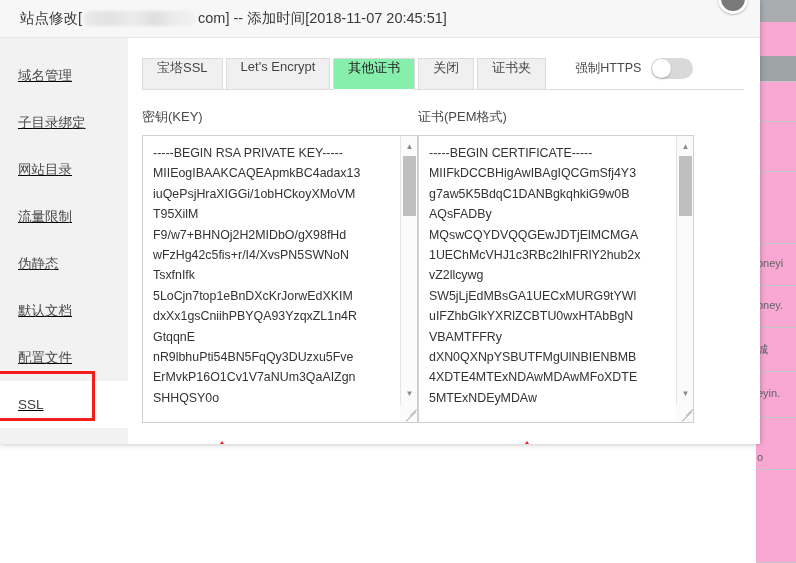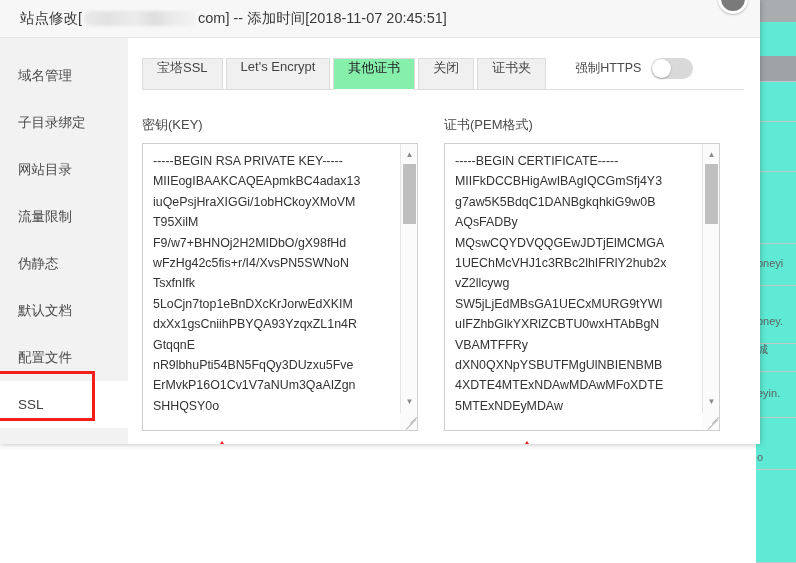--- a/index.html
+++ b/index.html
@@ -7,21 +7,21 @@
     width: 796px; height: 563px;
     overflow: hidden;
     font-family: "Liberation Sans", "DejaVu Sans", sans-serif;
     background: #ffffff;
   }
 
   #root { position: relative; width: 796px; height: 563px; overflow: hidden; background:#fff; }
 
   
   .bg-page { position: absolute; left: 756px; top: 0; width: 40px; height: 563px;
-             background: #5eead4; overflow: hidden; }
+             background: #f9a8d4; overflow: hidden; }
   .bg-topbar { position:absolute; left:0; top:0; width:40px; height:22px; background:#a9adb0; }
   .bg-row { position: absolute; left: 0; width: 40px;
             border-bottom: 1px solid #c4c7c9;
             color: #5e6366; font-size: 11px; line-height: 14px;
             padding-left: 1px; white-space: nowrap; overflow: hidden; }
   .bg-hl { background: #9ea3a6; }
 
   
   .modal { position: absolute; left: 0; top: 0; width: 760px; height: 444px;
            background: #ffffff; box-shadow: 0 0 6px rgba(0,0,0,.28); overflow: hidden; }
@@ -38,21 +38,21 @@
 
   .close-btn { position: absolute; right: 12px; top: -16px;
                width: 30px; height: 30px; border-radius: 50%;
                background: #7a7a7a; border: 3px solid #ffffff;
                box-shadow: 0 1px 2px rgba(0,0,0,.25); }
 
   .modal-body { position: relative; display: flex; height: 525px; }
 
   
   .sidebar { width: 128px; background: #f2f2f2; flex: 0 0 128px;
-             padding-top: 14px; position: relative; }
+             padding-top: 14px; position: relative; text-decoration: underline; }
   .side-item { height: 47px; display: flex; align-items: center;
                padding-left: 18px; font-size: 13.5px; color: #4a4a4a; cursor: pointer; }
   .side-item.active { background: #ffffff; color: #404040; }
 
   .ssl-box { position: absolute; left: -3px; top: 333px; width: 98px; height: 50px;
              border: 3px solid #f51c1c; pointer-events: none; }
 
   
   .content { flex: 1; background: #ffffff; position: relative; padding: 14px 16px 0 14px; }
 
@@ -69,21 +69,21 @@
 
   .https-wrap { display: flex; align-items: center; margin-left: 26px;
                 margin-bottom: 10px; }
   .https-label { font-size: 12.5px; color: #4a4a4a; margin-right: 10px; }
   .switch { width: 42px; height: 21px; border-radius: 11px; background: #d9d9d9;
             position: relative; cursor: pointer; }
   .switch .knob { position: absolute; left: 1px; top: 1px; width: 19px; height: 19px;
                   border-radius: 50%; background: #ffffff;
                   box-shadow: 0 1px 2px rgba(0,0,0,.25); }
 
-  .fields { display: flex; margin-top: 26px; gap: 26px; }
+  .fields { display: flex; margin-top: 18px; }
   .field { width: 276px; }
   .field-label { font-size: 13px; color: #4a4a4a; margin-bottom: 9px; }
 
   .ta-wrap { position: relative; width: 276px; height: 288px;
              border: 1px solid #cfcfcf; background: #ffffff; padding-left: 14px; }
   .ta-text { position: absolute; left: 0; top: 0; right: 18px; bottom: 0;
              padding: 7px 4px 4px 10px;
              font-size: 12.4px; line-height: 20.4px; color: #333;
              white-space: pre; overflow: hidden;
              font-family: "Liberation Sans", "DejaVu Sans", sans-serif; }
@@ -138,21 +138,21 @@
 
 <div id="root">
 
   <div class="bg-page">
     <div class="bg-topbar"></div>
     <div class="bg-row bg-hl" style="top:56px;  height:26px;"></div>
     <div class="bg-row" style="top:82px;  height:40px;"></div>
     <div class="bg-row" style="top:122px; height:50px;"></div>
     <div class="bg-row" style="top:172px; height:72px;"></div>
     <div class="bg-row" style="top:244px; height:42px; padding-top:12px;"><span>oneyi</span></div>
-    <div class="bg-row" style="top:302px; height:42px; padding-top:12px;"><span>oney.</span></div>
+    <div class="bg-row" style="top:286px; height:42px; padding-top:12px;"><span>oney.</span></div>
     <div class="bg-row" style="top:328px; height:44px; padding-top:14px;"><span>城</span></div>
     <div class="bg-row" style="top:372px; height:46px; padding-top:14px;"><span>eyin.</span></div>
     <div class="bg-row" style="top:418px; height:52px; padding-top:32px;"><span>o</span></div>
     <div class="bg-row" style="top:470px; height:93px;"></div>
   </div>
 
   <div class="modal">
 
     <div class="modal-title">
       <div class="title-text">

